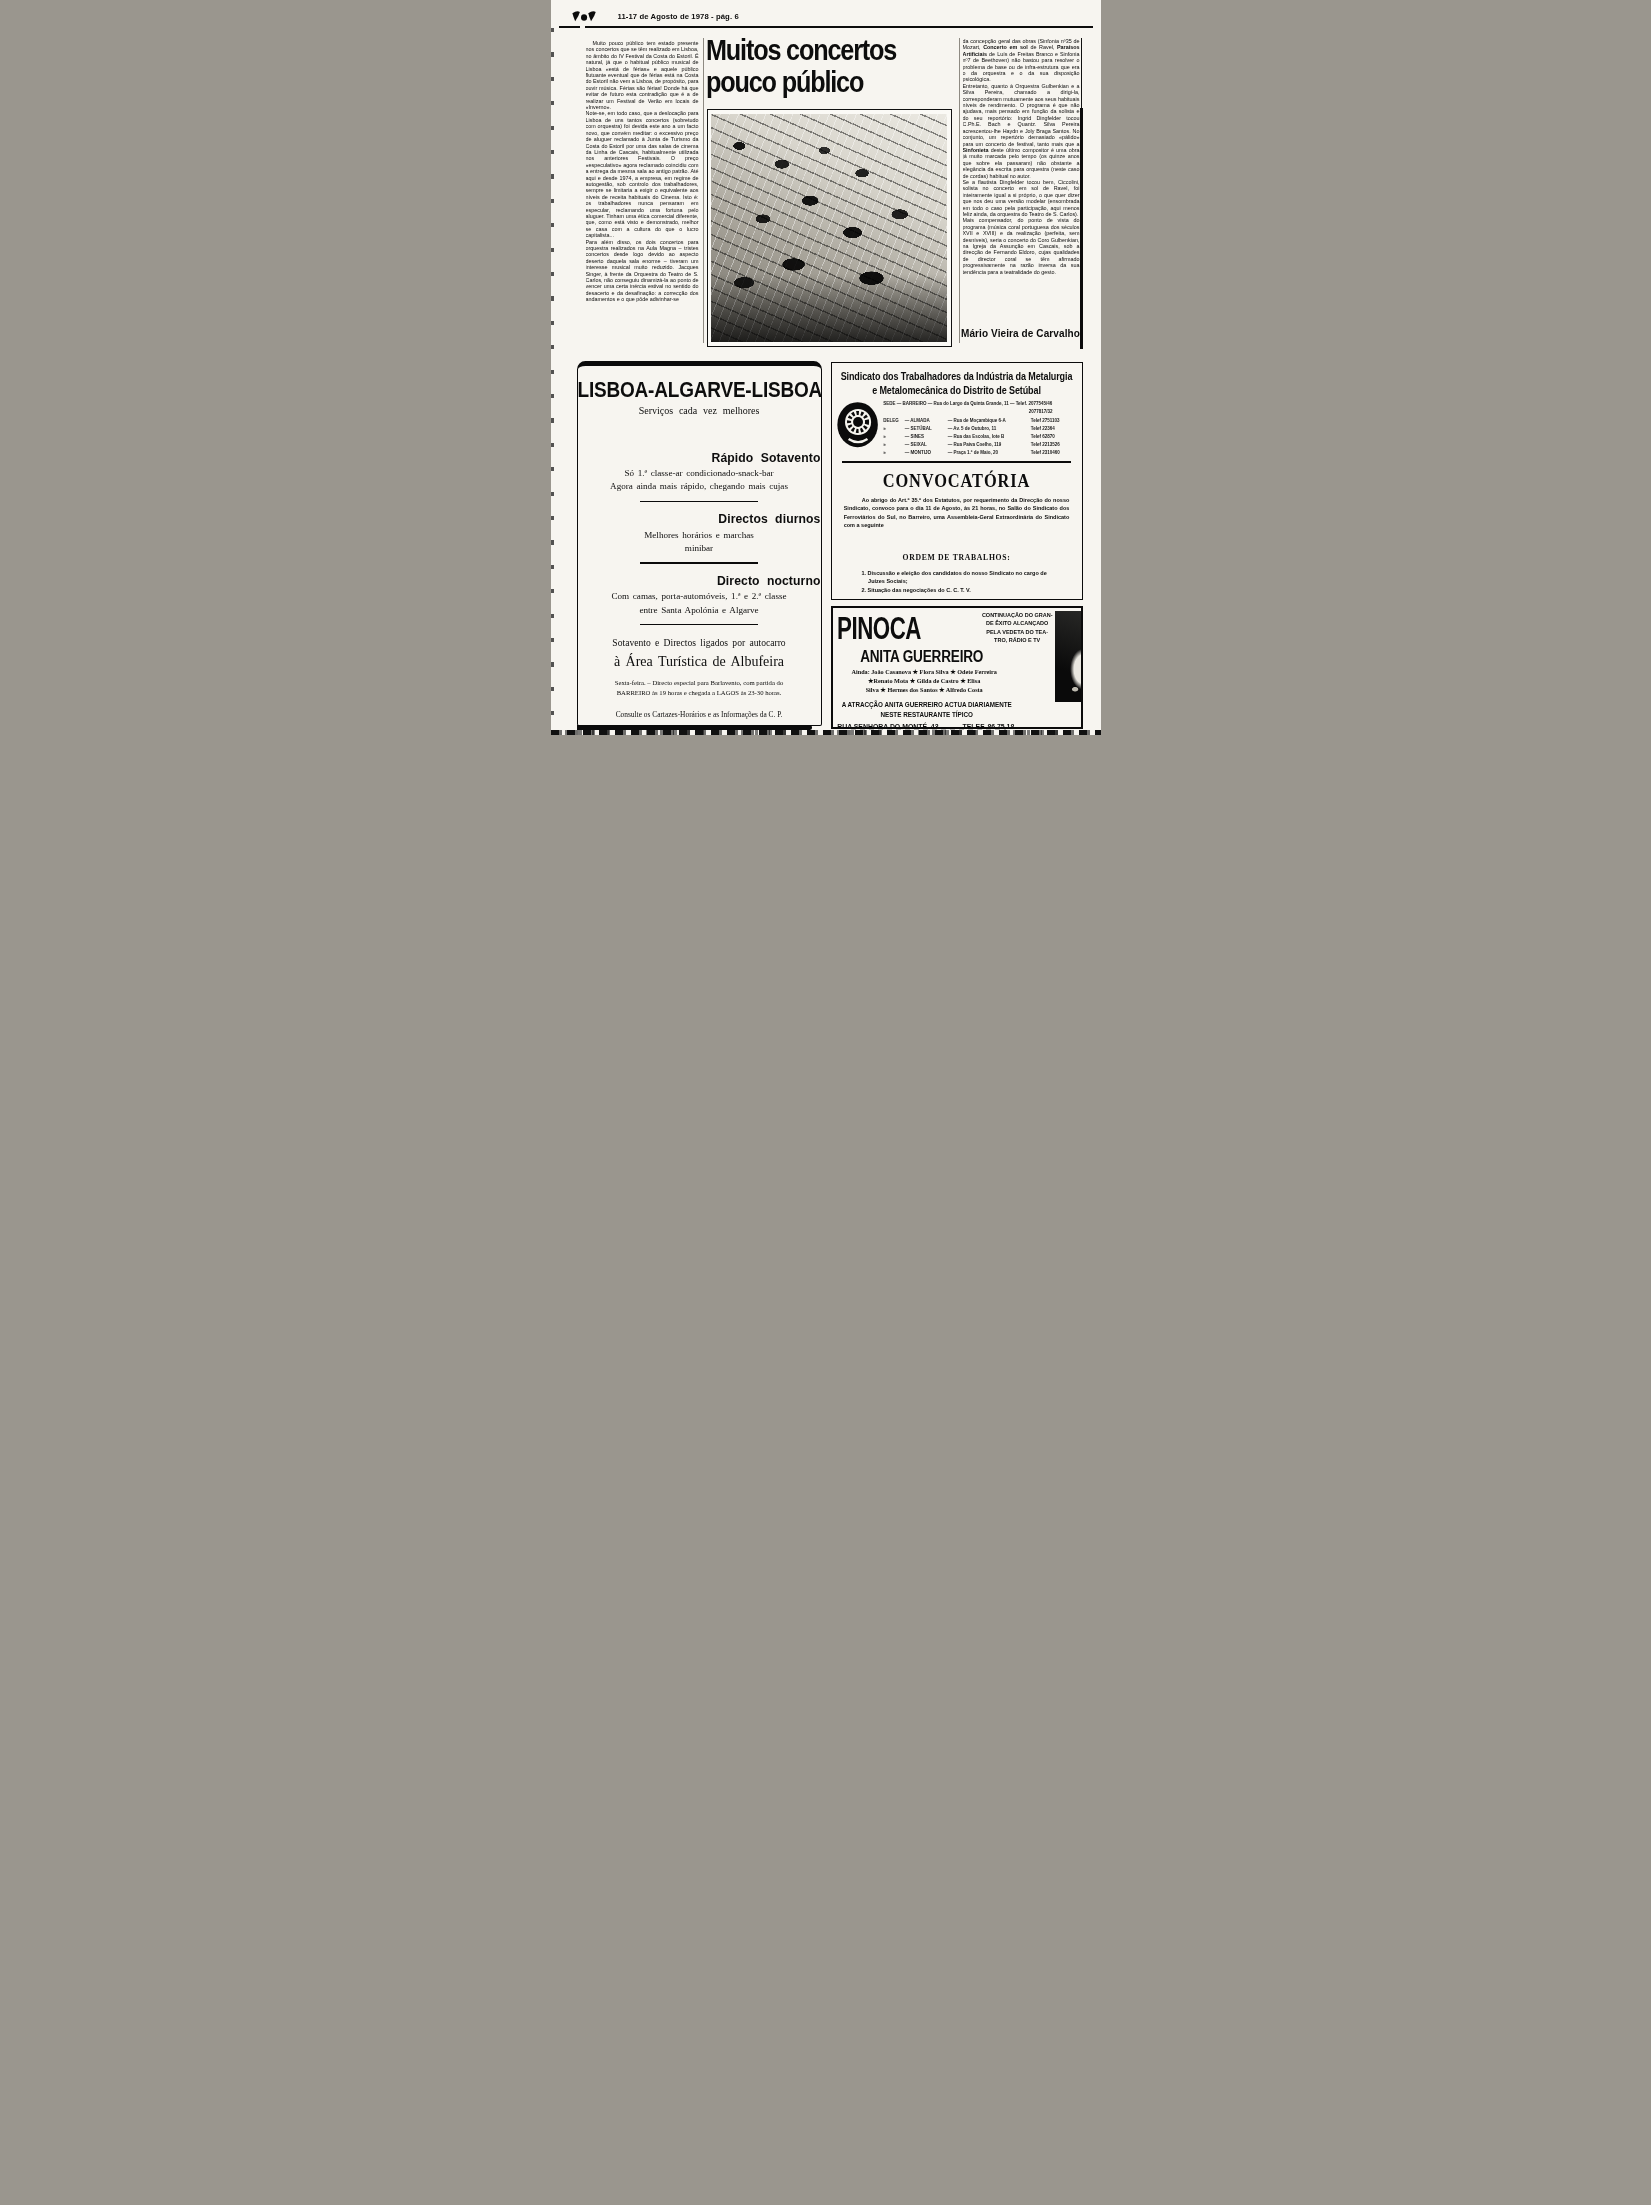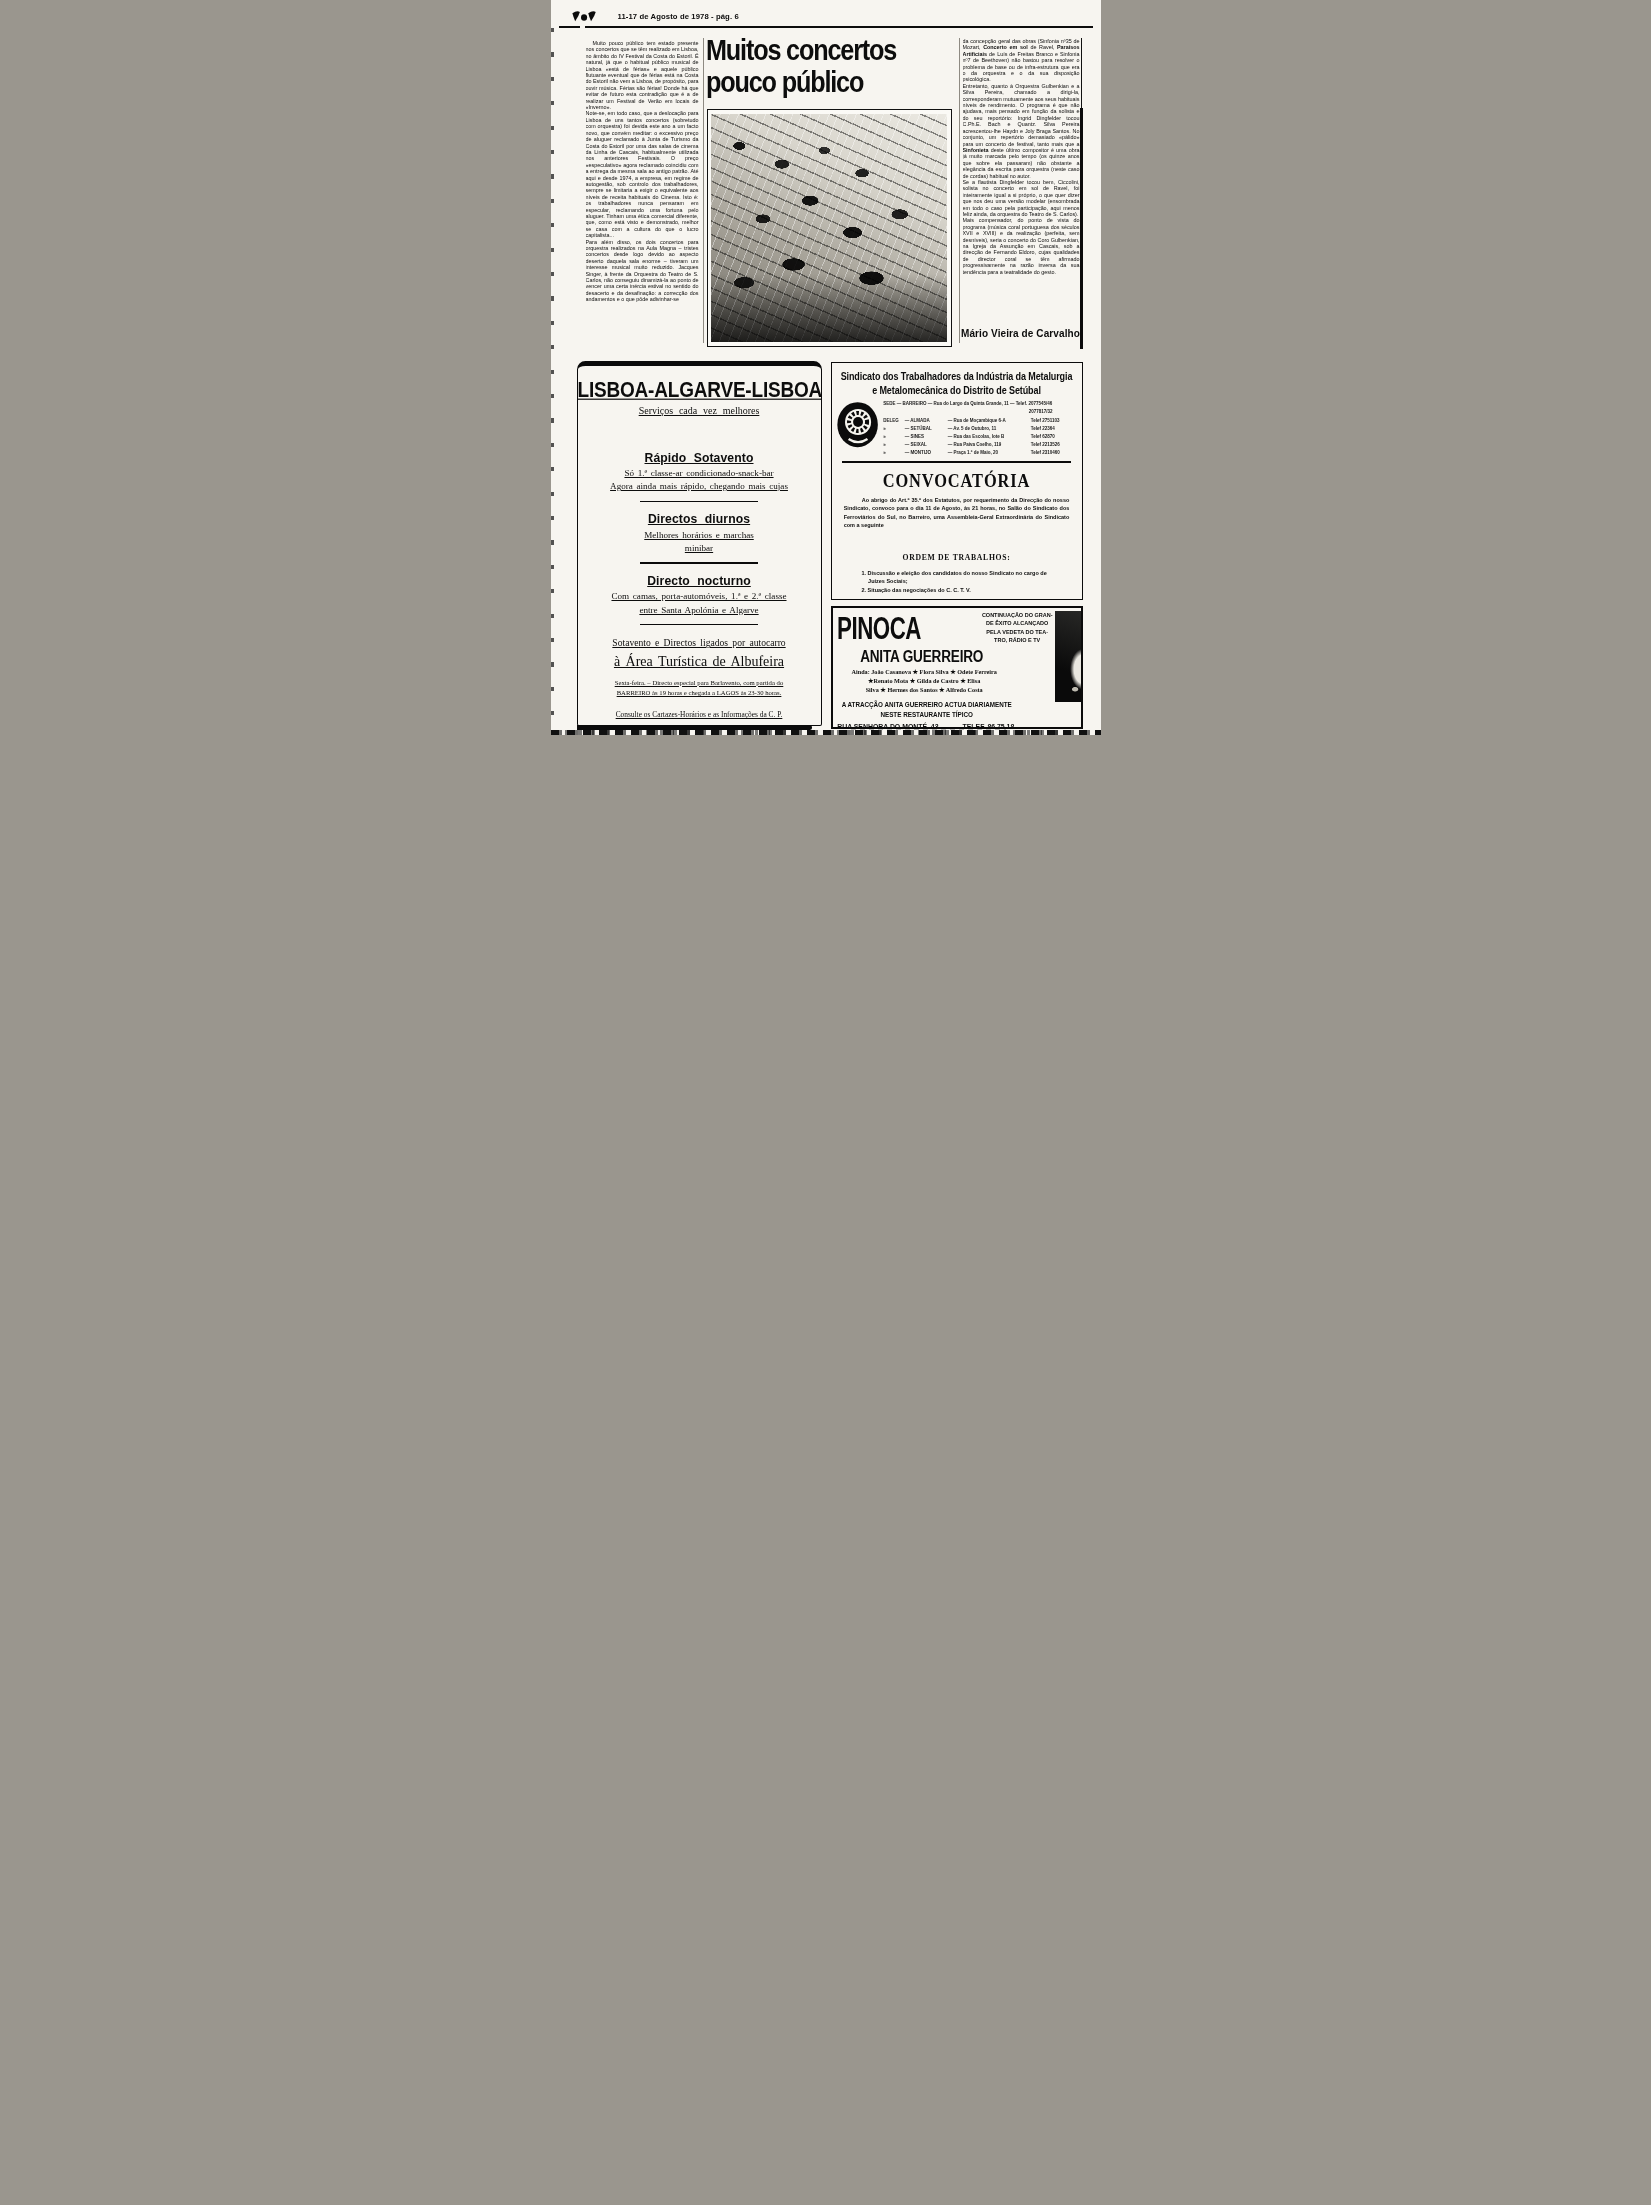--- a/index.html
+++ b/index.html
@@ -60,26 +60,26 @@
       radial-gradient(17px 9.4px at 14% 74%, rgba(0,0,0,.85) 58%, transparent 60%),
       repeating-linear-gradient(112deg, rgba(255,255,255,.4) 0 0.9px, transparent 0.9px 8.4px),
       repeating-linear-gradient(24deg, rgba(0,0,0,.45) 0 1.4px, transparent 1.4px 12.2px),
       linear-gradient(205deg,#ebe9e2 0%,#d8d5cc 30%,#a7a399 62%,#6e6b63 100%);}
   .photo-img:after{content:"";position:absolute;left:0;right:0;bottom:0;height:30%;
     background:linear-gradient(0deg,rgba(8,8,8,.8),rgba(8,8,8,0));}
 
   
   .cp-ad{position:absolute;left:26px;top:361px;width:245px;height:365px;
     border:1.4px solid #0b0b0b;border-top-width:5.2px;border-radius:8.4px 8.4px 1.9px 1.9px;
-    text-align:center;overflow:hidden;text-decoration:underline;}
+    text-align:center;overflow:hidden;}
   .cp-bottom-bar{position:absolute;left:26px;top:725px;width:235px;height:5.2px;background:#0b0b0b;border-radius:0 4.2px 4.2px 0;}
   .cp-title{margin-top:11.3px;font-size:19px;font-weight:800;letter-spacing:-0.2px;
     transform:scaleY(1.2);transform-origin:center top;white-space:nowrap;}
   .cp-sub{font-family:"Liberation Serif",serif;font-size:10px;word-spacing:3.3px;margin-top:5.6px;}
-  .cp-head{font-size:12.2px;font-weight:800;word-spacing:3.8px;letter-spacing:0.1px;margin-top:10.3px;}
+  .cp-head{font-size:12.2px;font-weight:800;word-spacing:3.8px;letter-spacing:0.1px;margin-top:10.3px;text-align:right;}
   .cp-line{font-family:"Liberation Serif",serif;font-size:9.1px;margin-top:3.3px;word-spacing:1.4px;}
   .cp-div{width:118px;height:1.4px;background:#0b0b0b;margin:9.4px auto 0;}
   .cp-gap{height:24.4px;}
   .cp-link{font-family:"Liberation Serif",serif;font-size:9.6px;margin-top:12.2px;word-spacing:1.9px;}
   .cp-link2{font-family:"Liberation Serif",serif;font-size:14px;margin-top:5.6px;word-spacing:1.9px;}
   .cp-small{font-family:"Liberation Serif",serif;font-size:6.7px;margin-top:7.5px;line-height:1.6;}
   .cp-consult{font-family:"Liberation Serif",serif;font-size:7.4px;margin-top:11.3px;}
 
   
   .sind-ad{position:absolute;left:280px;top:362px;width:252px;height:238px;

